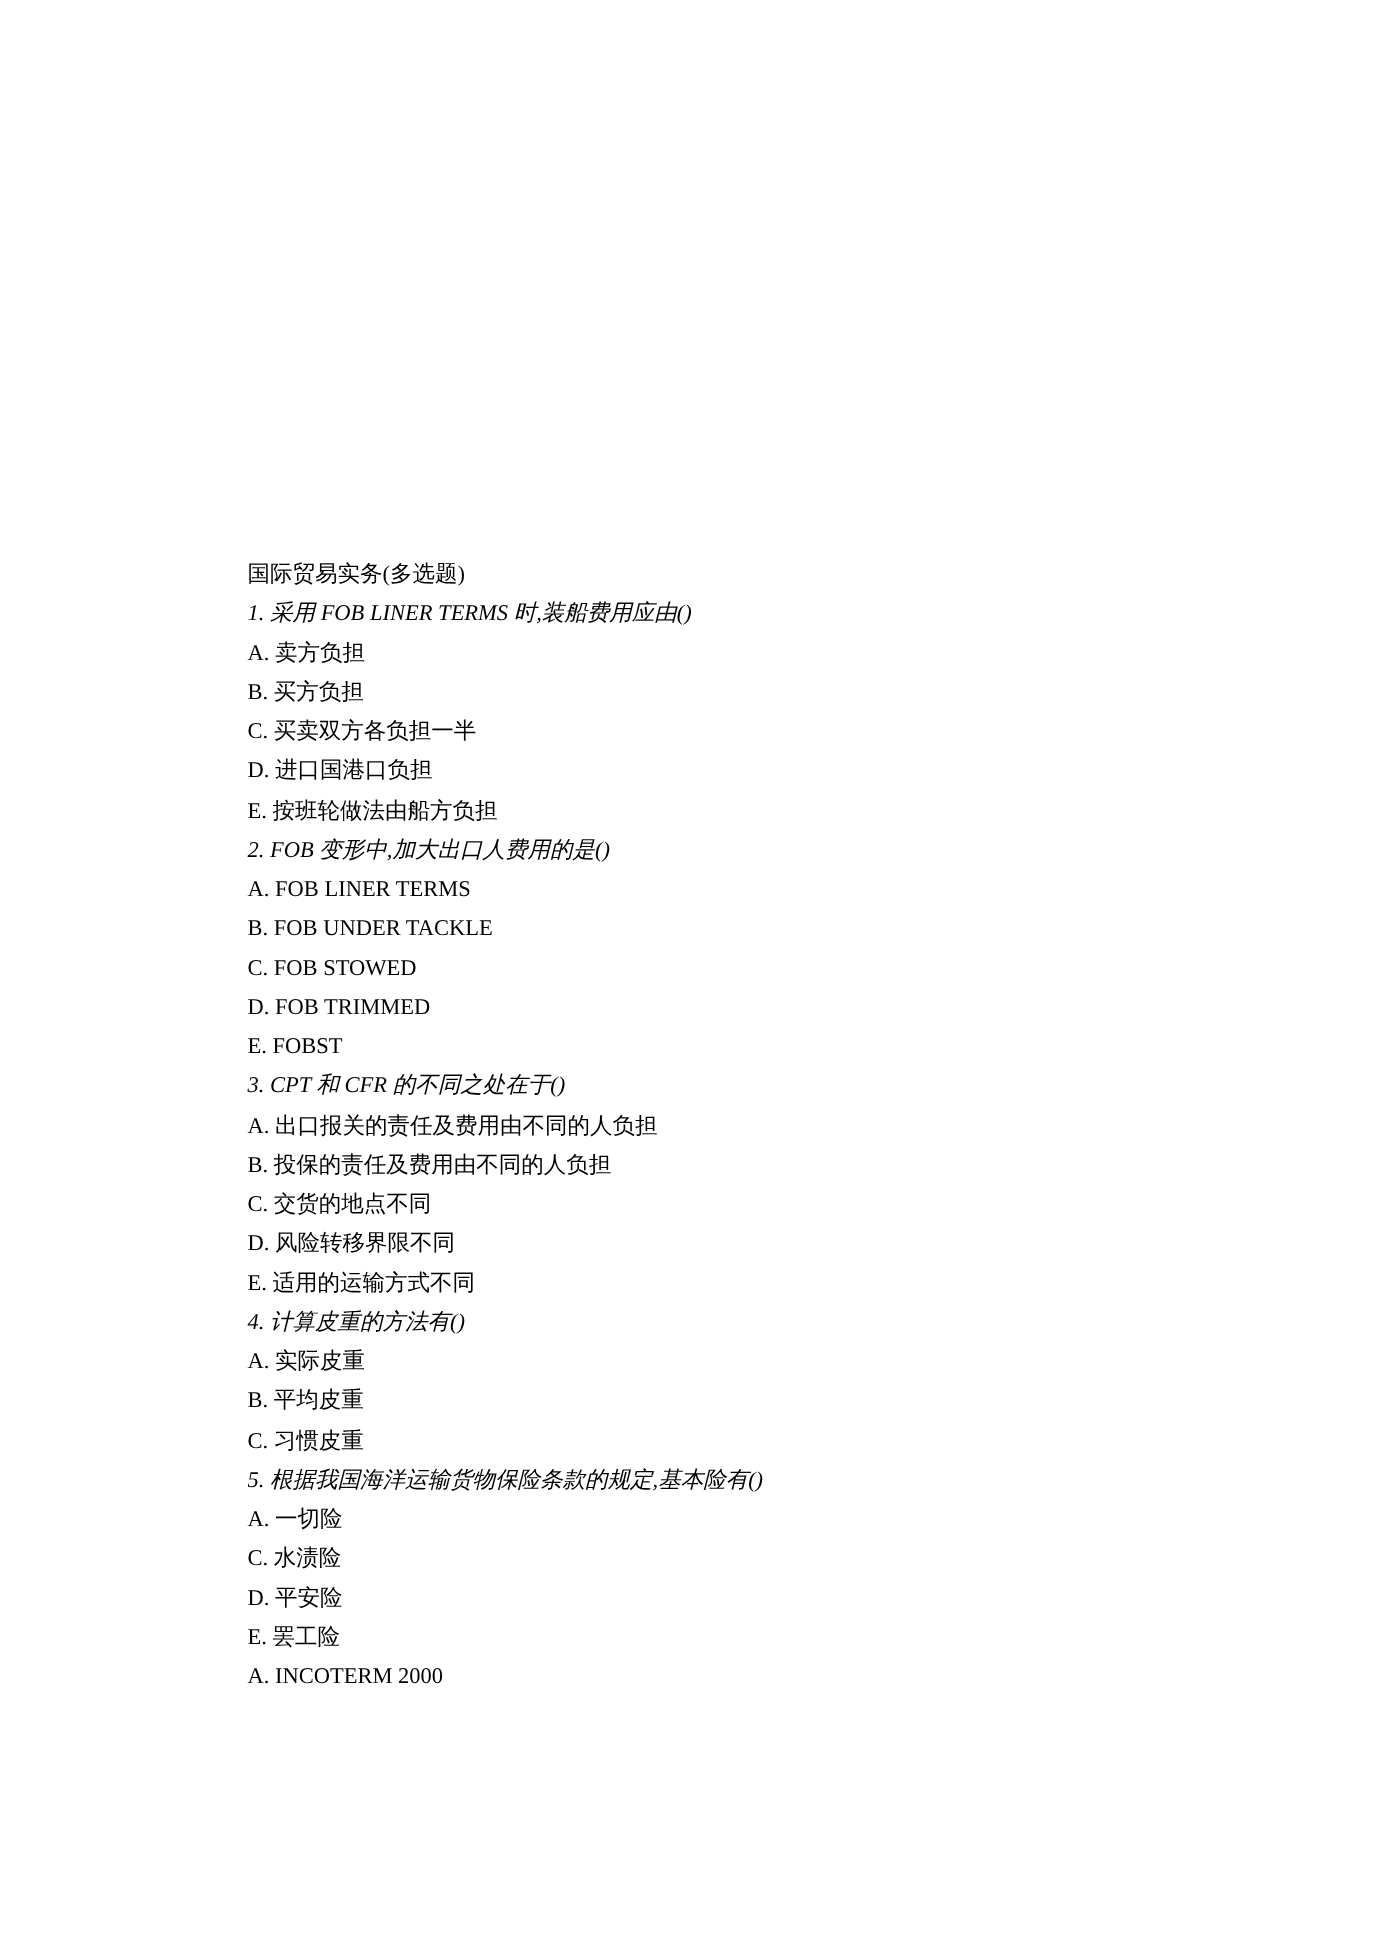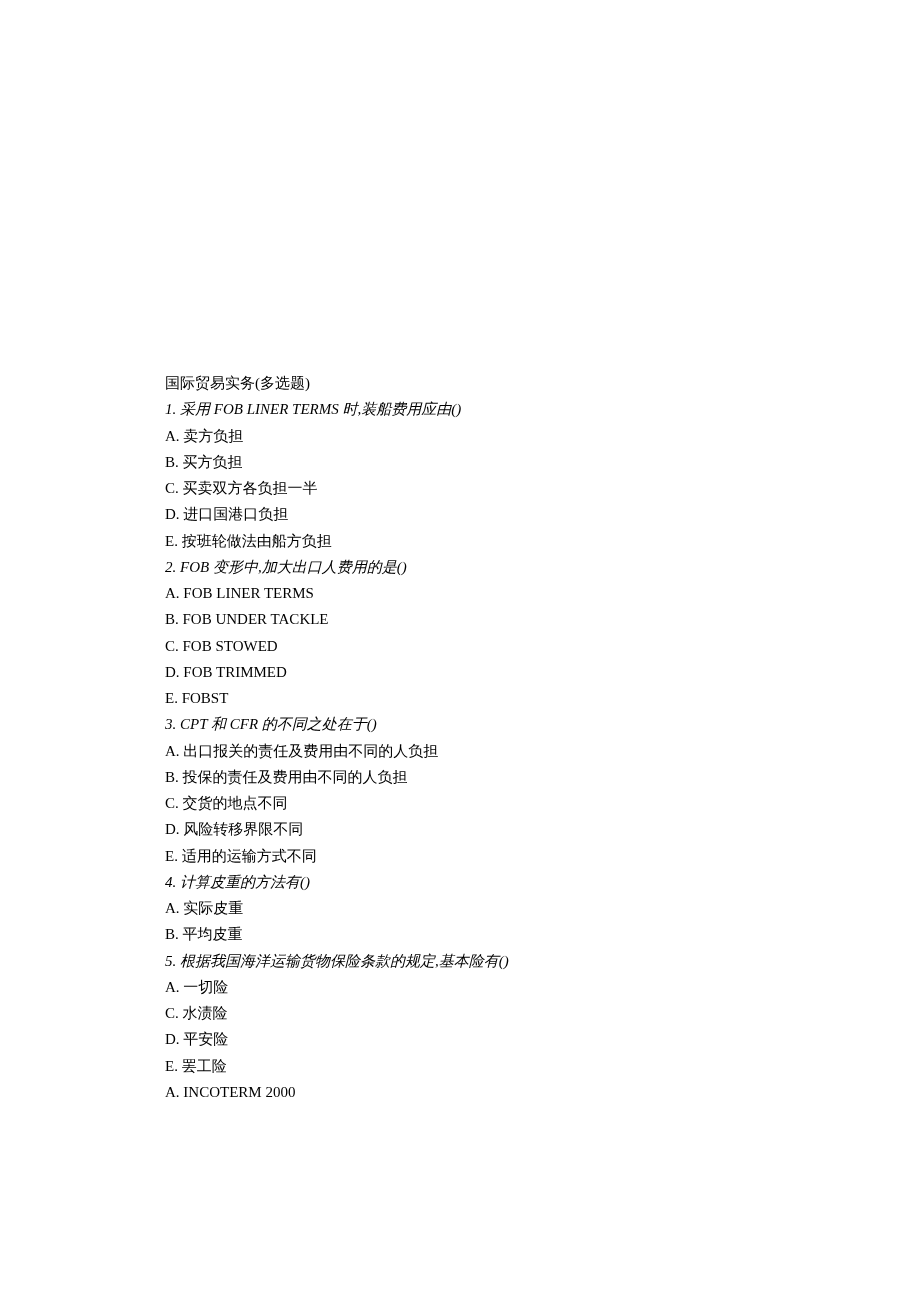--- a/index.html
+++ b/index.html
@@ -54,20 +54,21 @@
       <span class="option">E. FOBST</span>
       <span class="question">3.   CPT 和 CFR 的不同之处在于()</span>
       <span class="option">A. 出口报关的责任及费用由不同的人负担</span>
       <span class="option">B. 投保的责任及费用由不同的人负担</span>
       <span class="option">C. 交货的地点不同</span>
       <span class="option">D. 风险转移界限不同</span>
       <span class="option">E. 适用的运输方式不同</span>
       <span class="question">4.   计算皮重的方法有()</span>
       <span class="option">A. 实际皮重</span>
       <span class="option">B. 平均皮重</span>
+      <span class="option">C. 习惯皮重</span>
       <span class="question">5.   根据我国海洋运输货物保险条款的规定,基本险有()</span>
       <span class="option">A. 一切险</span>
       <span class="option">C. 水渍险</span>
       <span class="option">D. 平安险</span>
       <span class="option">E. 罢工险</span>
       <span class="option">A. INCOTERM 2000</span>
     </div>
 </div>
 
 </body></html>

